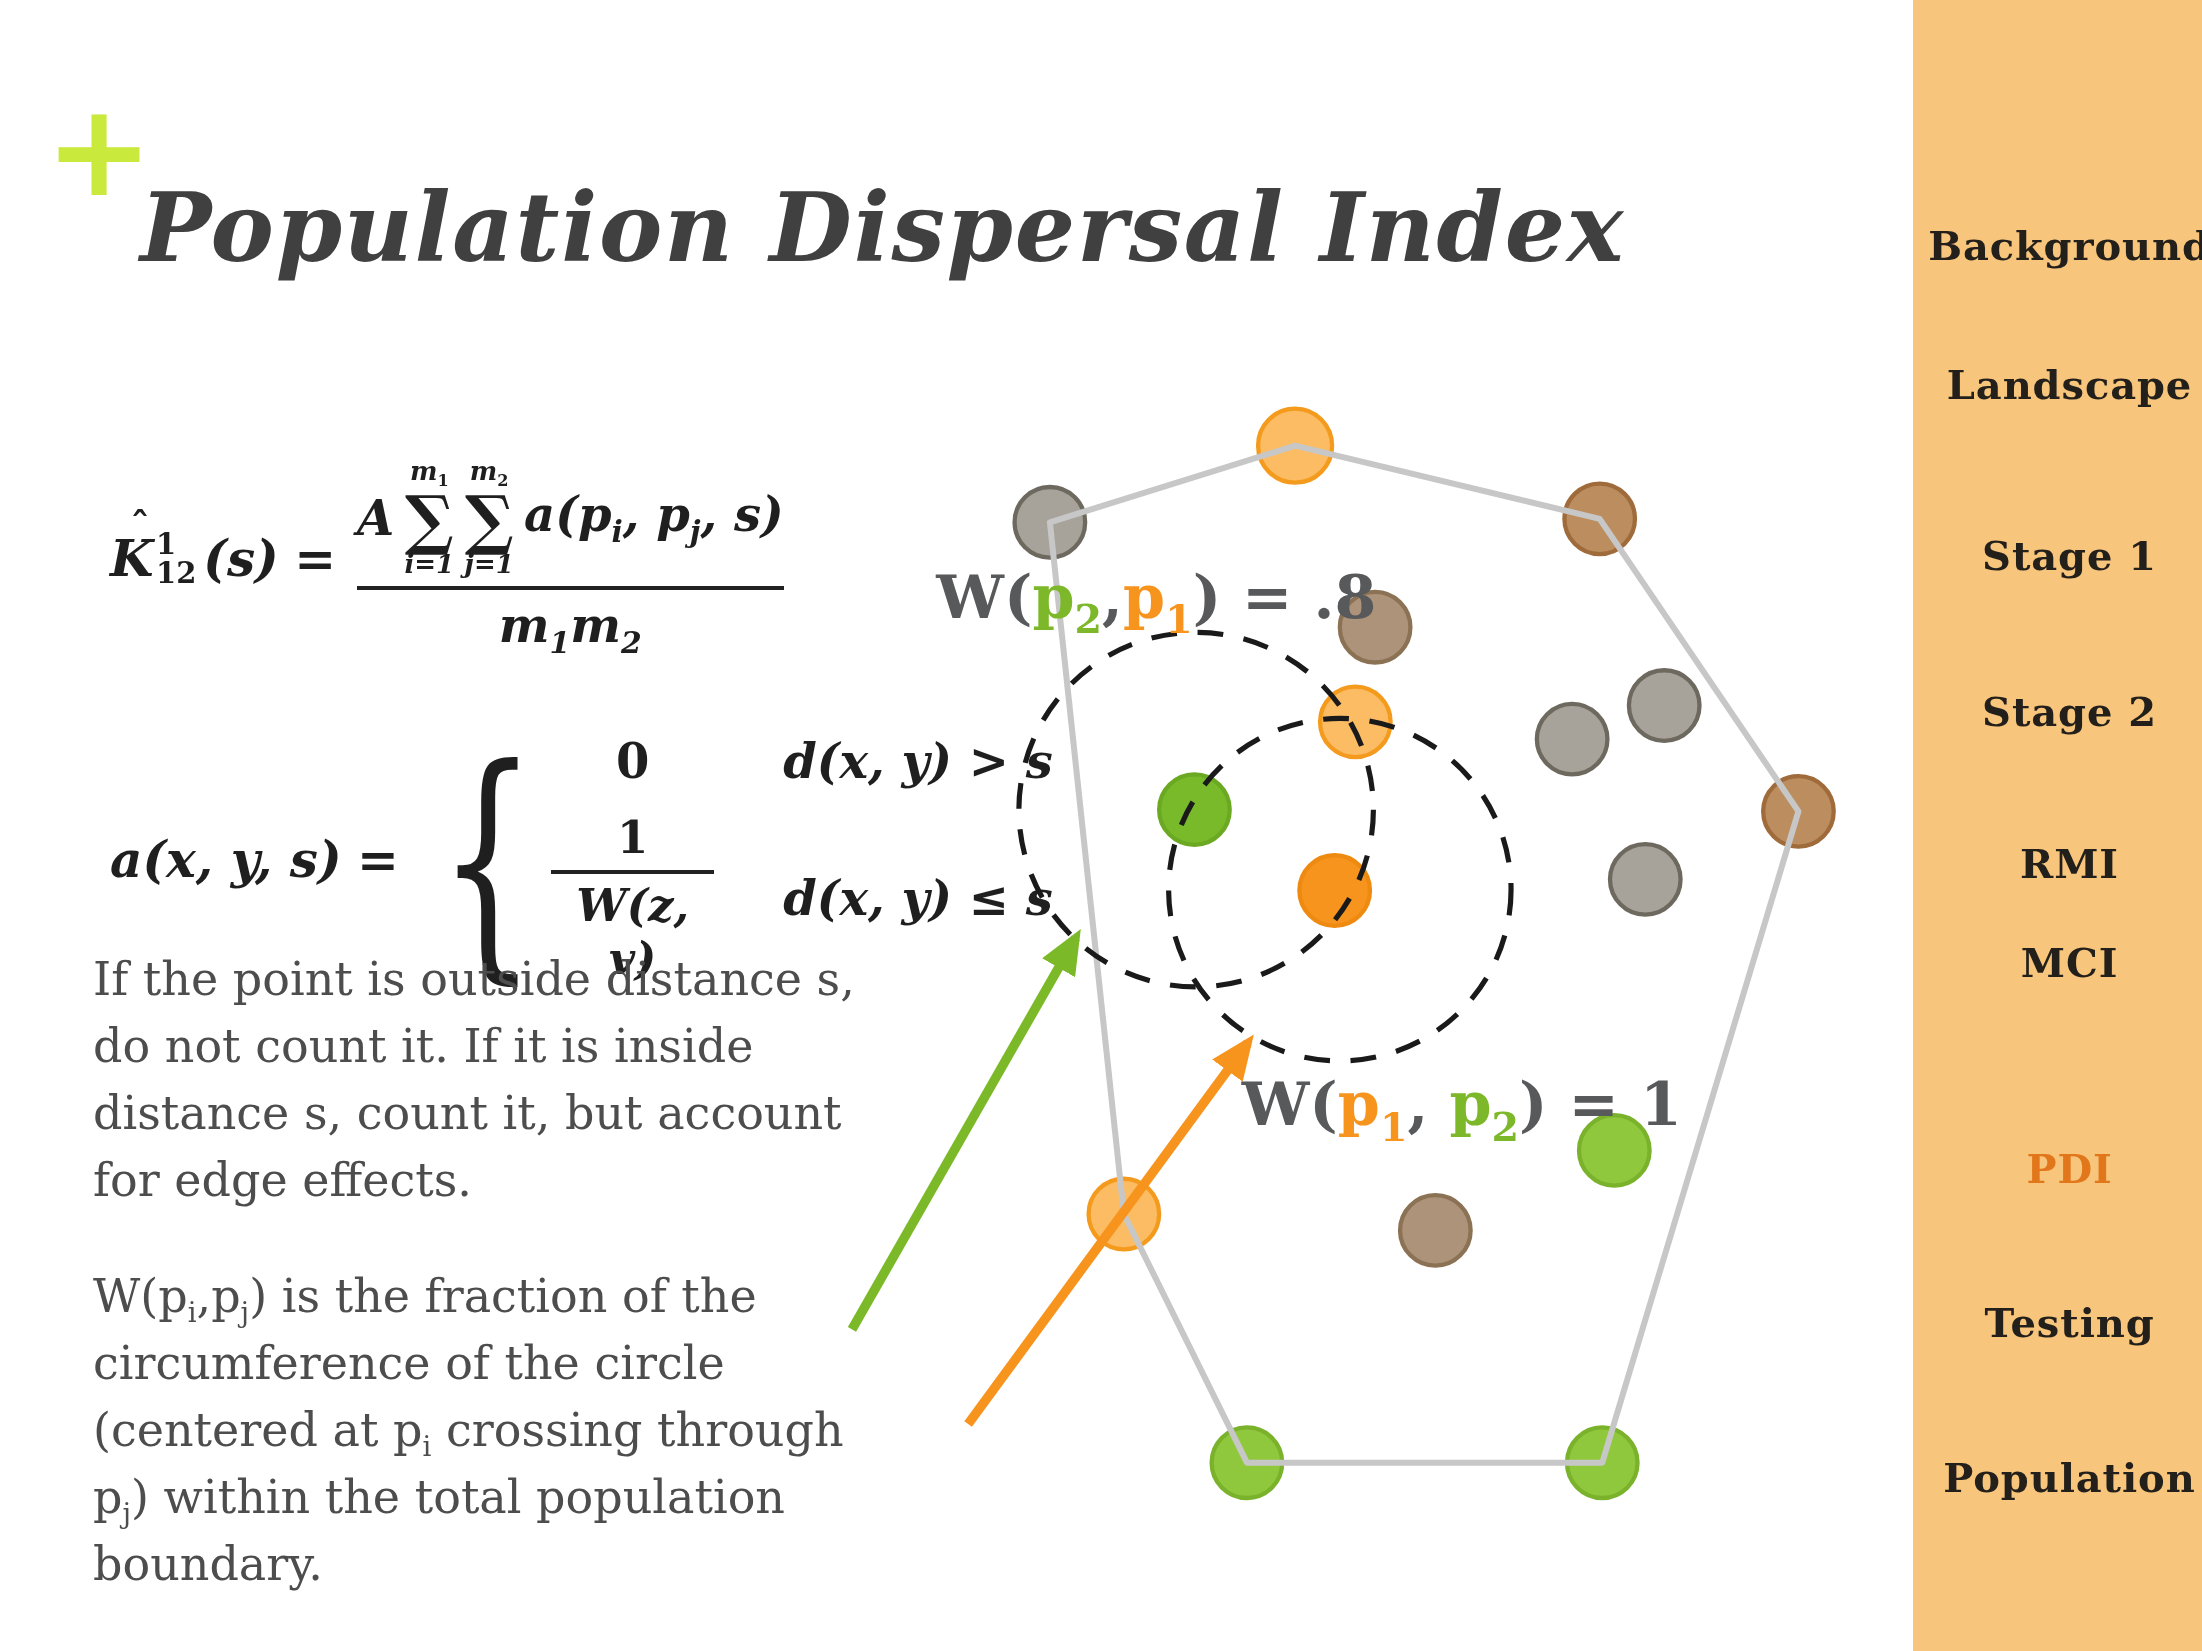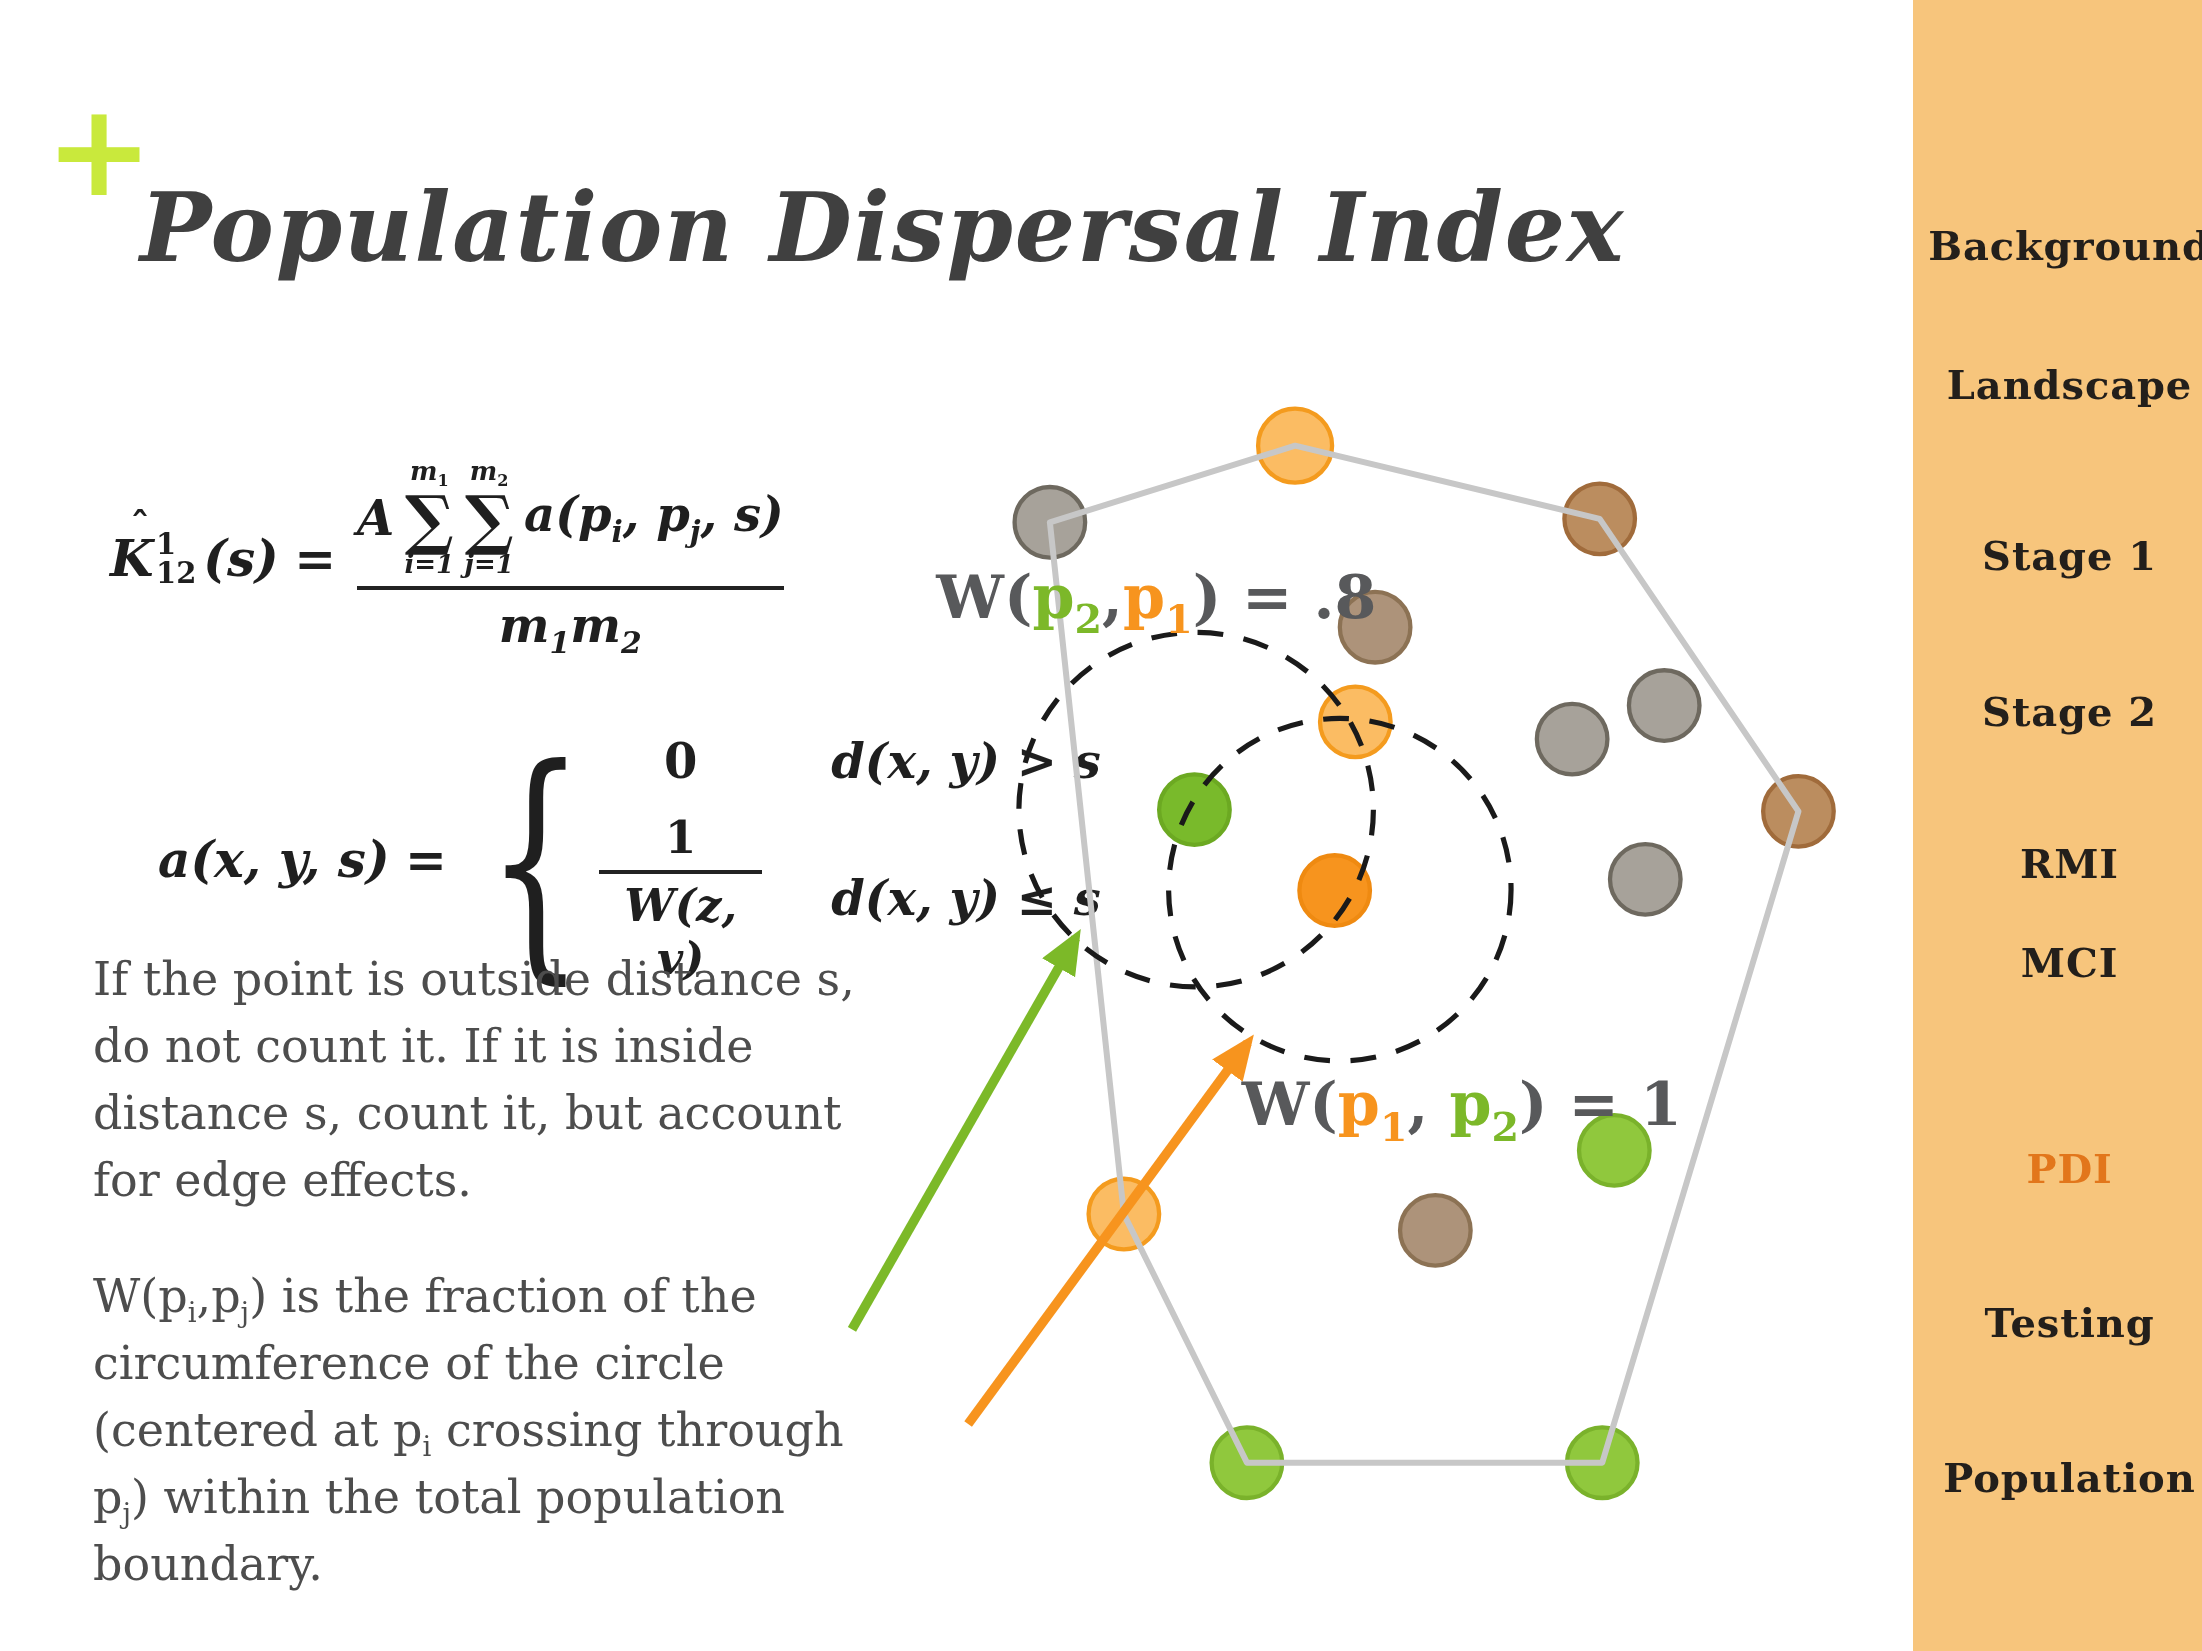--- a/index.html
+++ b/index.html
@@ -33,21 +33,21 @@
   .frac .num{display:flex;align-items:center;gap:10.3px;font-size:48px;font-weight:600;}
   .sum{display:inline-flex;flex-direction:column;align-items:center;line-height:1;text-align:center;}
   .sum .top,.sum .bot{font-size:26px;font-weight:600;}
   .sum .top sub,.term sub,.den sub{font-size:0.62em;}
   .sum .sig{font-size:65px;font-style:normal;line-height:0.95;font-weight:600;}
   .term{font-size:48px;font-weight:600;}
   .bar{align-self:stretch;height:4.3px;background:#222;margin:8.6px 0 6.9px;}
   .den{font-size:48px;font-weight:600;}
 
   .f2{left:110px;top:733px;}
-  .f2 .lhs{font-size:50px;font-weight:600;margin-left:48px;}
+  .f2 .lhs{font-size:50px;font-weight:600;}
   .brace{font-size:250px;line-height:0.82;font-weight:400;transform:scaleX(0.62);
          margin:0 -15.5px 0 -6.9px;}
   .cases{display:grid;grid-template-columns:163px auto;row-gap:22.4px;column-gap:69px;
          align-items:center;}
   .case-val{text-align:center;font-size:48px;font-weight:600;}
   .case-cond{font-size:48px;font-weight:600;}
   .cfrac{display:inline-flex;flex-direction:column;align-items:center;}
   .cfrac .cnum,.cfrac .cden{font-size:45px;font-weight:600;}
   .cfrac .cbar{height:4.3px;background:#222;align-self:stretch;margin:5.2px 0;}
 

